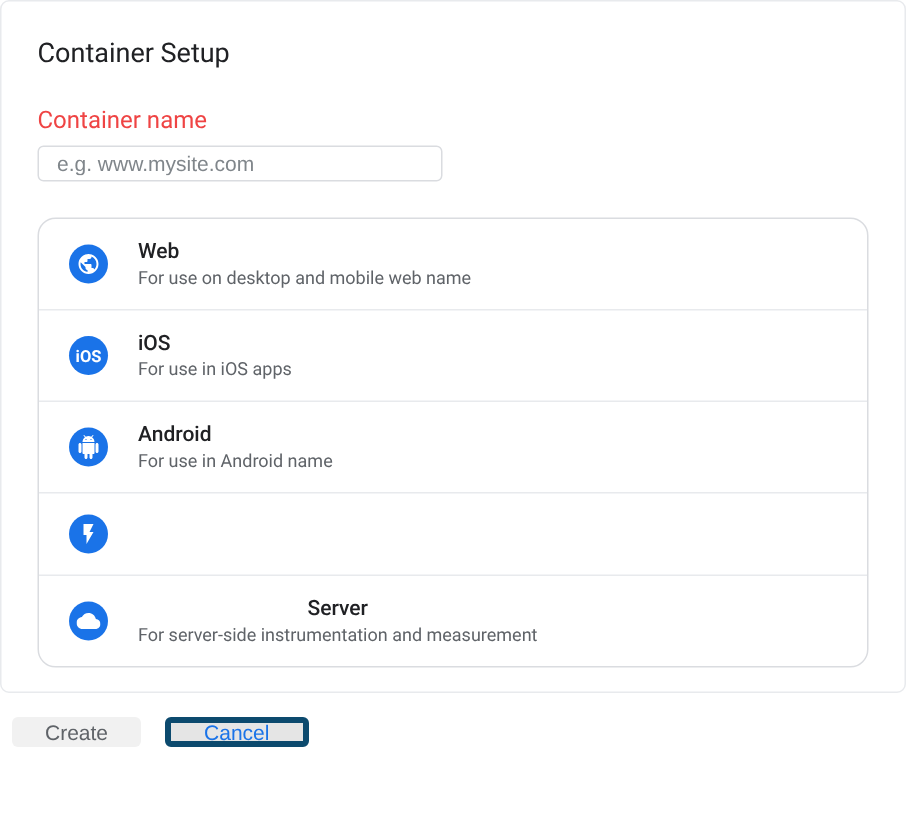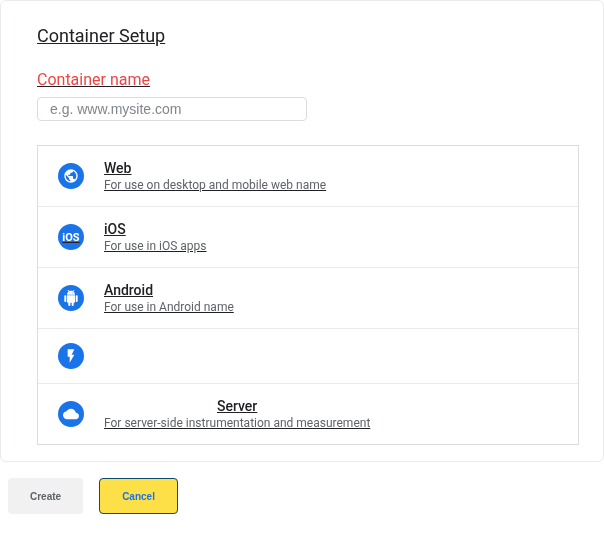--- a/index.html
+++ b/index.html
@@ -9,22 +9,21 @@
     }
     body {
       font-family: Roboto, Arial, sans-serif;
       background: #fff;
       color: #202124;
     }
     .panel {
       width: 604px;
       border: 1px solid #e8eaed;
       border-radius: 6px;
-      padding: 24px 24px 16px 36px;
-      text-decoration: underline;
+      padding: 24px 24px 16px 24px;
     }
     .panel-title {
       font-size: 18px;
       font-weight: 400;
       color: #202124;
       margin-bottom: 24px;
     }
     .section-label {
       font-size: 16px;
       color: #ef4444;
@@ -39,21 +38,21 @@
       font-size: 14px;
       color: #202124;
       outline: none;
       margin-bottom: 24px;
     }
     .text-input::placeholder {
       color: #80868b;
     }
     .platform-list {
       border: 1px solid #dadce0;
-      border-radius: 0;
+      border-radius: 12px;
       overflow: hidden;
     }
     .platform-item {
       display: flex;
       align-items: center;
       padding: 14px 20px;
       border-bottom: 1px solid #e8eaed;
       cursor: pointer;
     }
     .platform-item:last-child {
@@ -95,38 +94,38 @@
       font-size: 12px;
       color: #5f6368;
     }
     .button-row {
       display: flex;
       gap: 16px;
       padding: 16px 8px 8px 8px;
       width: 604px;
     }
     .btn {
-      height: 36px;
+      height: 20px;
       padding: 0 22px;
       border-radius: 4px;
-      font-size: 10px;
-      font-weight: 700;
+      font-size: 14px;
+      font-weight: 400;
       cursor: pointer;
       border: none;
       display: inline-flex;
       align-items: center;
       justify-content: center;
     }
     .btn-create {
       background: #f1f1f1;
       color: #5f6368;
     }
     .btn-cancel {
-      background: #fde047;
-      border: 1px solid #0c4a6e;
+      background: #e5e5e5;
+      border: 4px solid #0c4a6e;
       color: #1a73e8;
     }
   </style>
 </head>
 <body>
 
 <div class="panel">
   <h2 class="panel-title">Container Setup</h2>
 
   <div class="section-label">Container name</div>

